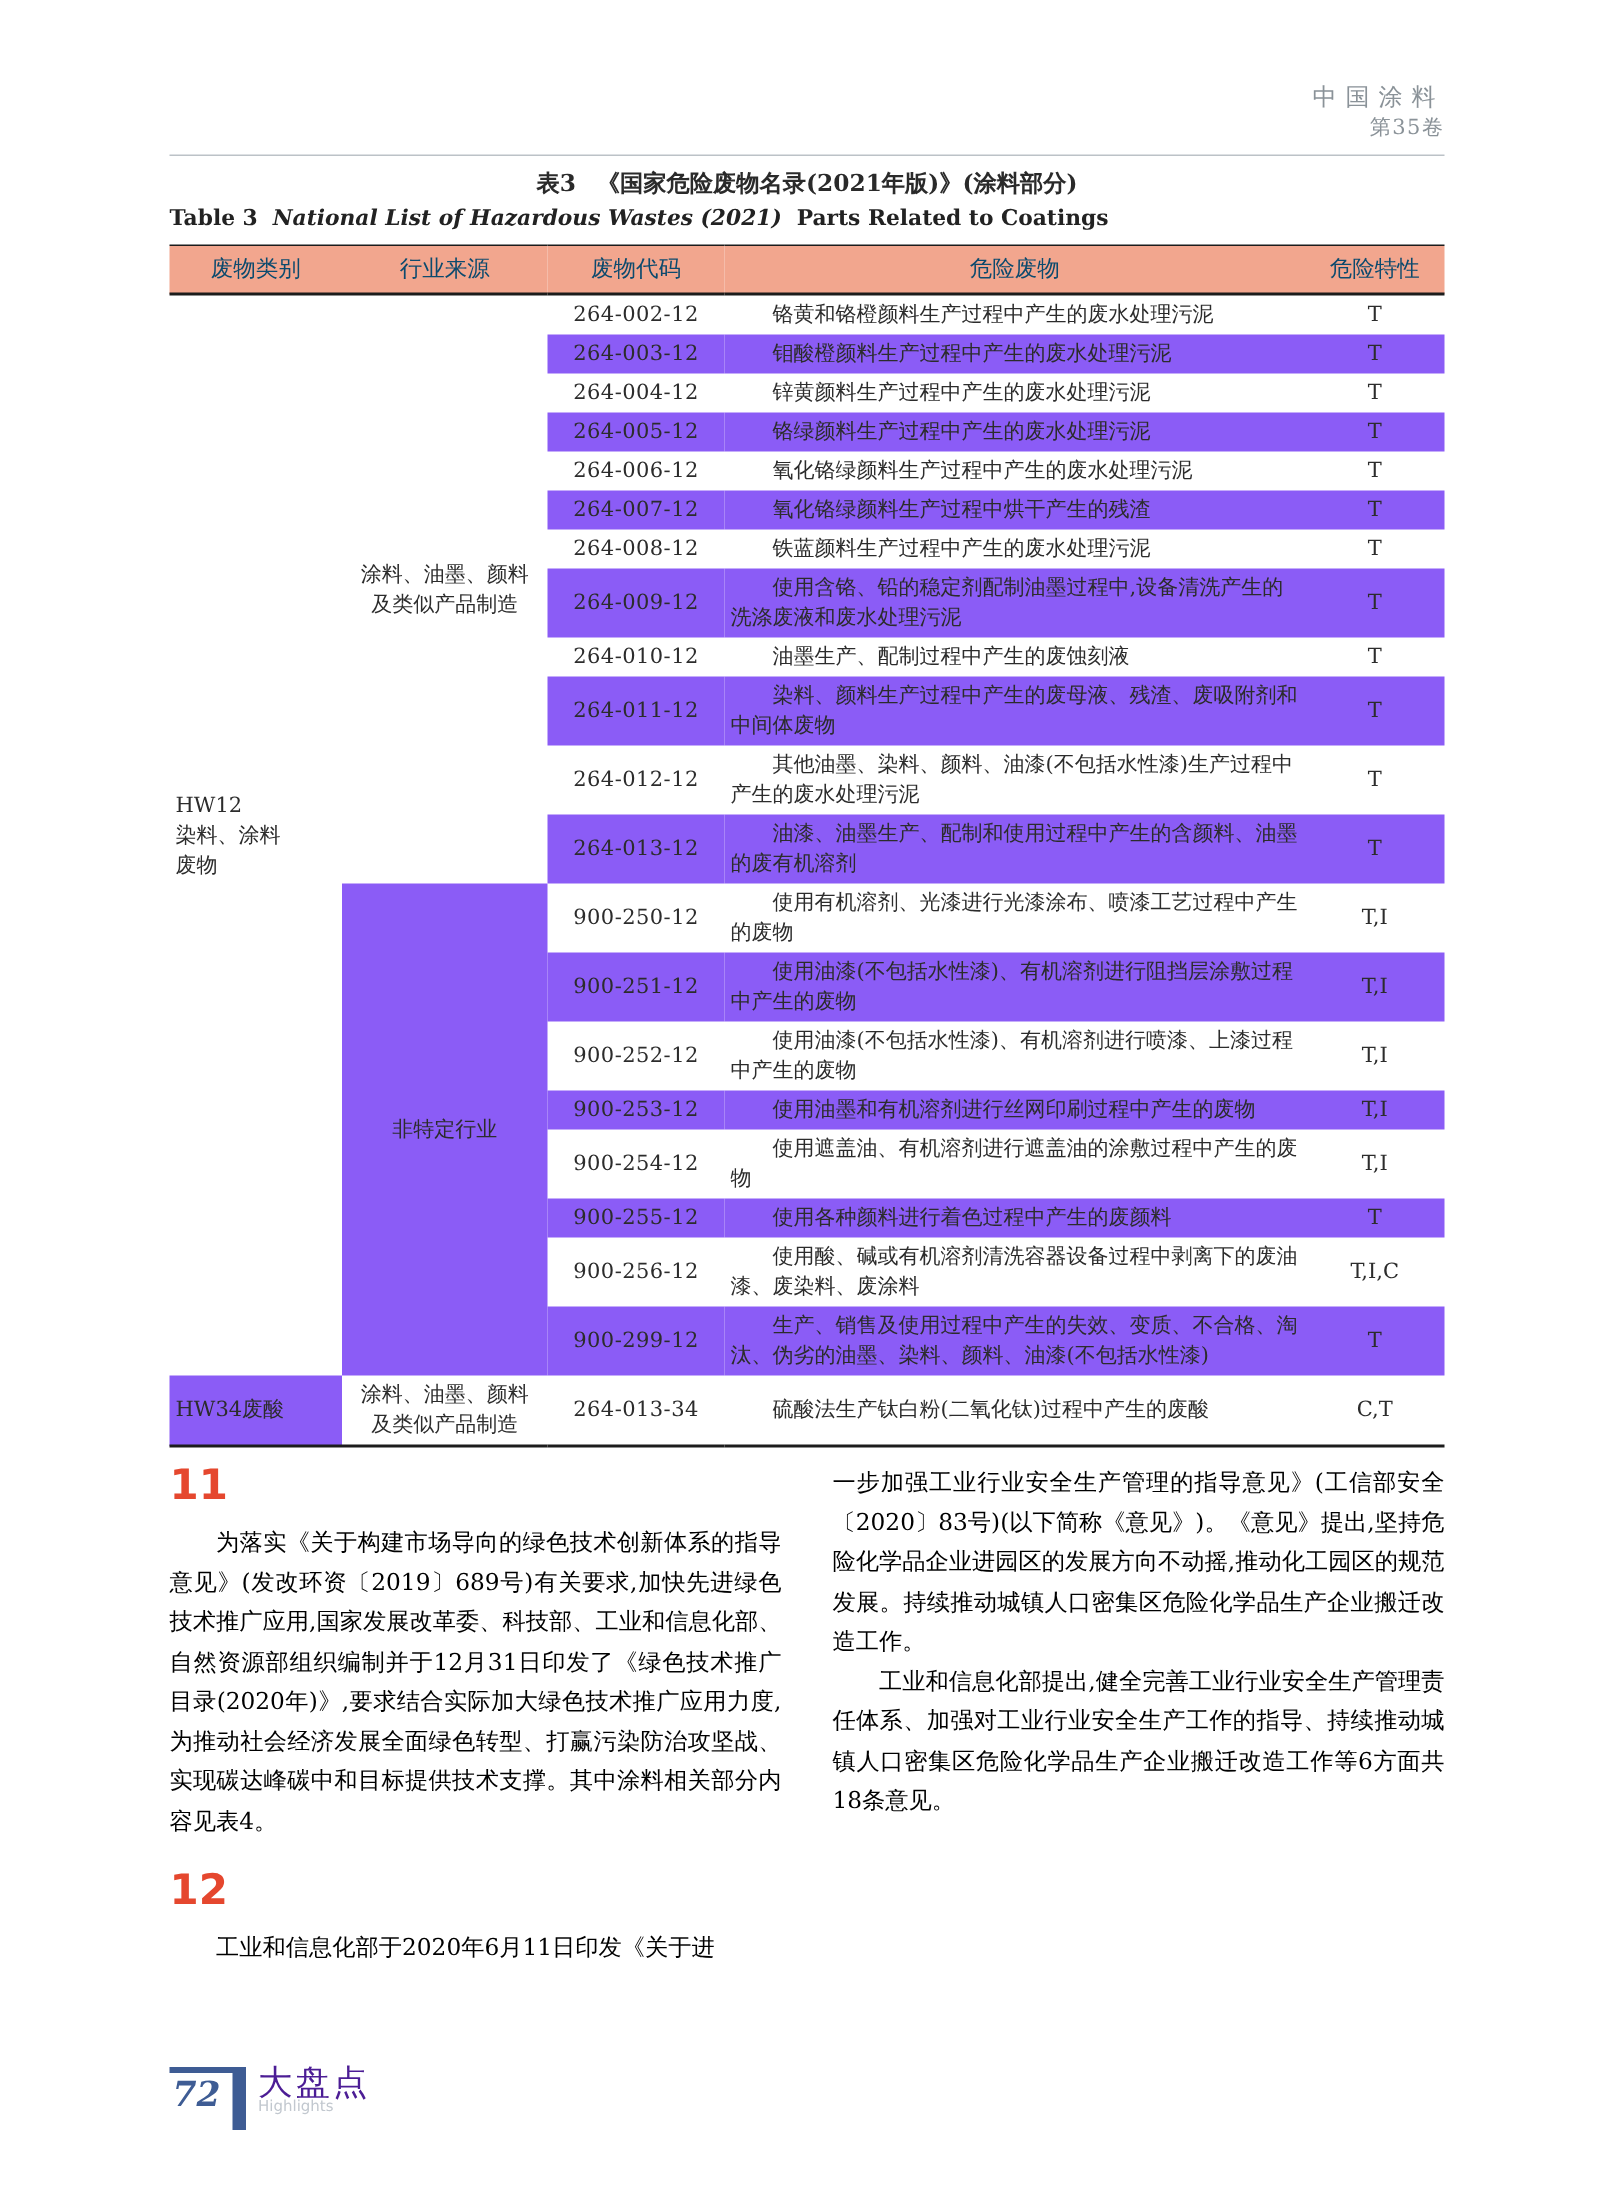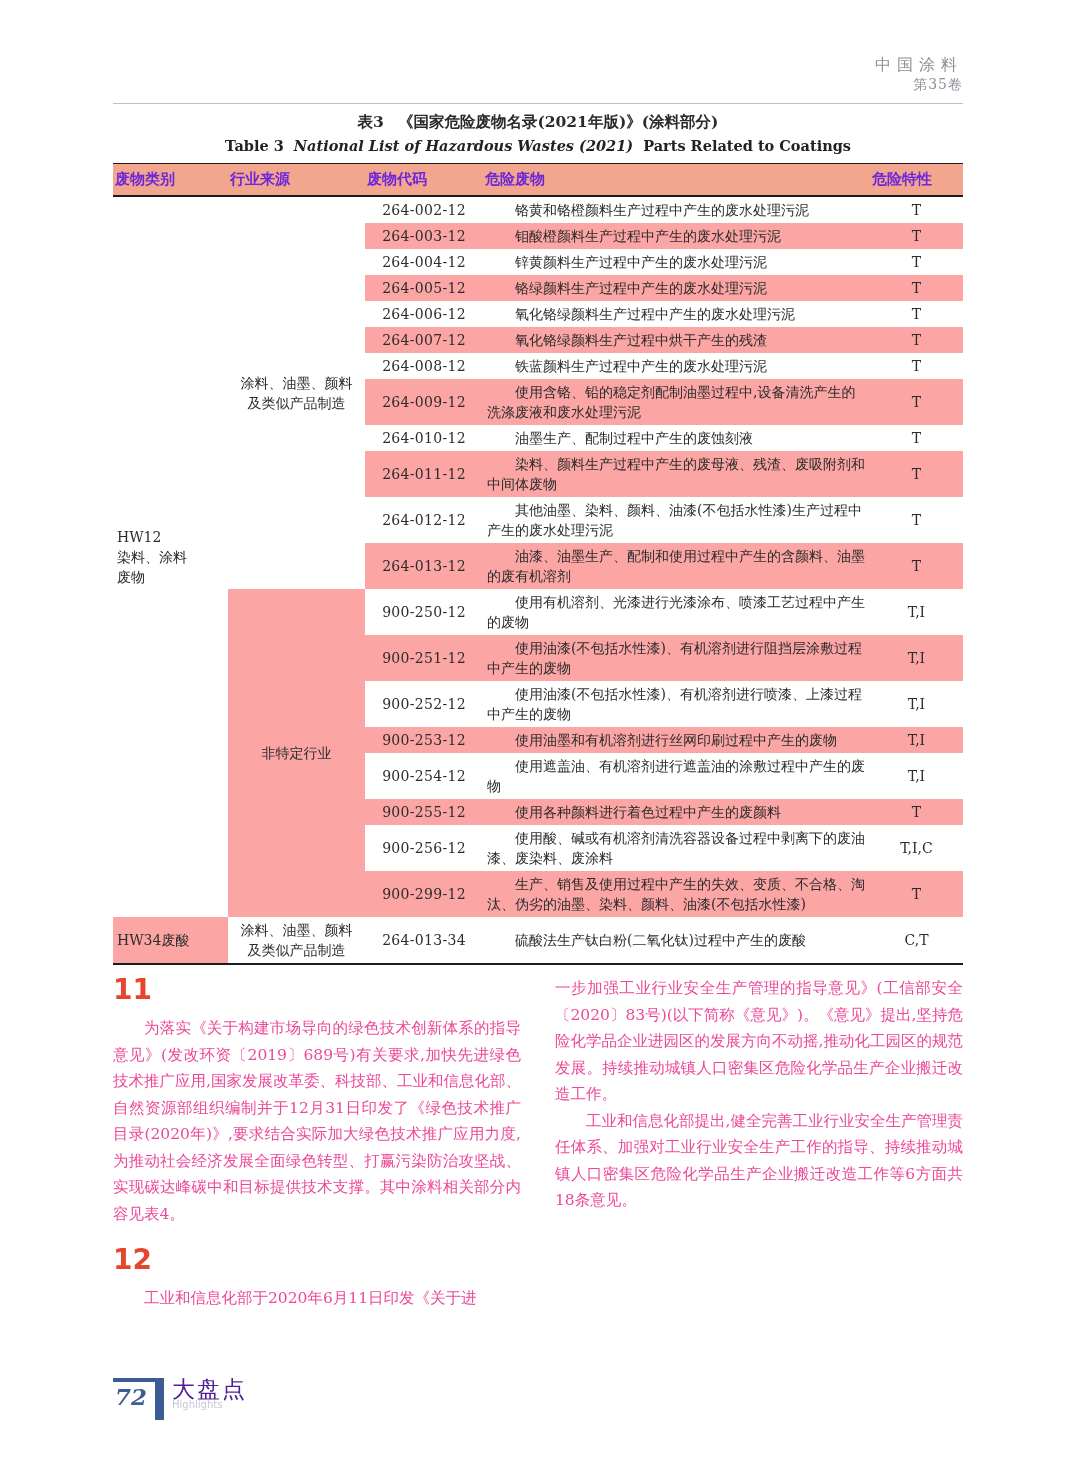--- a/index.html
+++ b/index.html
@@ -22,42 +22,42 @@
   .volume-label { font-size: 14px; color: #8a9298; letter-spacing: 1px; }
 
   
   .table-title-cn {
     position: absolute; top: 112px; left: 113px; width: 850px;
     text-align: center; font-size: 15.5px; font-weight: bold; color: #2a2a2a;
   }
   .table-title-cn .tno { margin-right: 14px; text-align: right; }
   .table-title-en {
     position: absolute; top: 137px; left: 113px; width: 850px;
-    text-align: center; font-size: 14.5px; font-weight: bold; color: #222;
+    font-size: 14.5px; font-weight: bold; color: #222;
   }
   .table-title-en .it { font-style: italic; margin: 0 10px; }
 
   
   table.hazard {
     position: absolute; top: 163px; left: 113px;
     width: 850px; border-collapse: collapse;
     font-size: 14px; color: #2c2c2c;
     border-bottom: 2px solid #1c1c1c;
   }
   table.hazard thead tr {
     border-top: 1.5px solid #1c1c1c;
     border-bottom: 2px solid #1c1c1c;
   }
   table.hazard th {
     background: #f2a68e;
-    font-weight: bold; font-size: 15px; color: #6d28d9;
-    padding: 6px 2px; text-align: left;
+    font-weight: normal; font-size: 15px; color: #0c4a6e;
+    padding: 6px 2px; text-align: center;
   }
   table.hazard td { vertical-align: middle; padding: 3px 4px; line-height: 20px; }
-  td.salmon { background: #fca5a5; margin-top: 26px; }
+  td.salmon { background: #8b5cf6; margin-top: 26px; }
   td.category-cell { width: 115px; text-align: left; padding-left: 14px; white-space: pre-line; line-height: 24px; }
   td.industry-cell { width: 137px; text-align: center; white-space: pre-line; line-height: 23px; }
   td.code-cell { width: 118px; text-align: center; letter-spacing: 0.3px; }
   td.desc-cell { width: 387px; text-align: left; text-indent: 2em; padding-right: 10px; }
   td.hazard-cell { width: 93px; text-align: center; }
   tr.single td.code-cell, tr.single td.desc-cell, tr.single td.hazard-cell { height: 26px; }
   tr.double td.code-cell, tr.double td.desc-cell, tr.double td.hazard-cell { height: 46px; }
 
   
   .article {
@@ -67,21 +67,21 @@
   .col { width: 408px; }
   .section-heading {
     display: flex; gap: 14px;
     color: #e5472e; font-weight: bold; font-size: 28px; line-height: 30px;
     font-family: "DejaVu Sans", "Liberation Sans", sans-serif;
     margin-bottom: 10px;
   }
   .section-heading .heading-text { white-space: pre-line; }
   .section-heading.second { margin-top: 18px; flex-direction: column; }
   .para {
-    font-size: 15.5px; line-height: 26.5px; color: #ec4899;
+    font-size: 15.5px; line-height: 26.5px; color: #000000;
     text-align: justify; text-indent: 2em;
   }
   .para.no-indent { text-indent: 0; }
   .para.faded { color: #8f8f8f; letter-spacing: 1.5px; }
 
   
   .footer {
     position: absolute; left: 113px; top: 1378px;
     display: flex; align-items: flex-start;
   }

